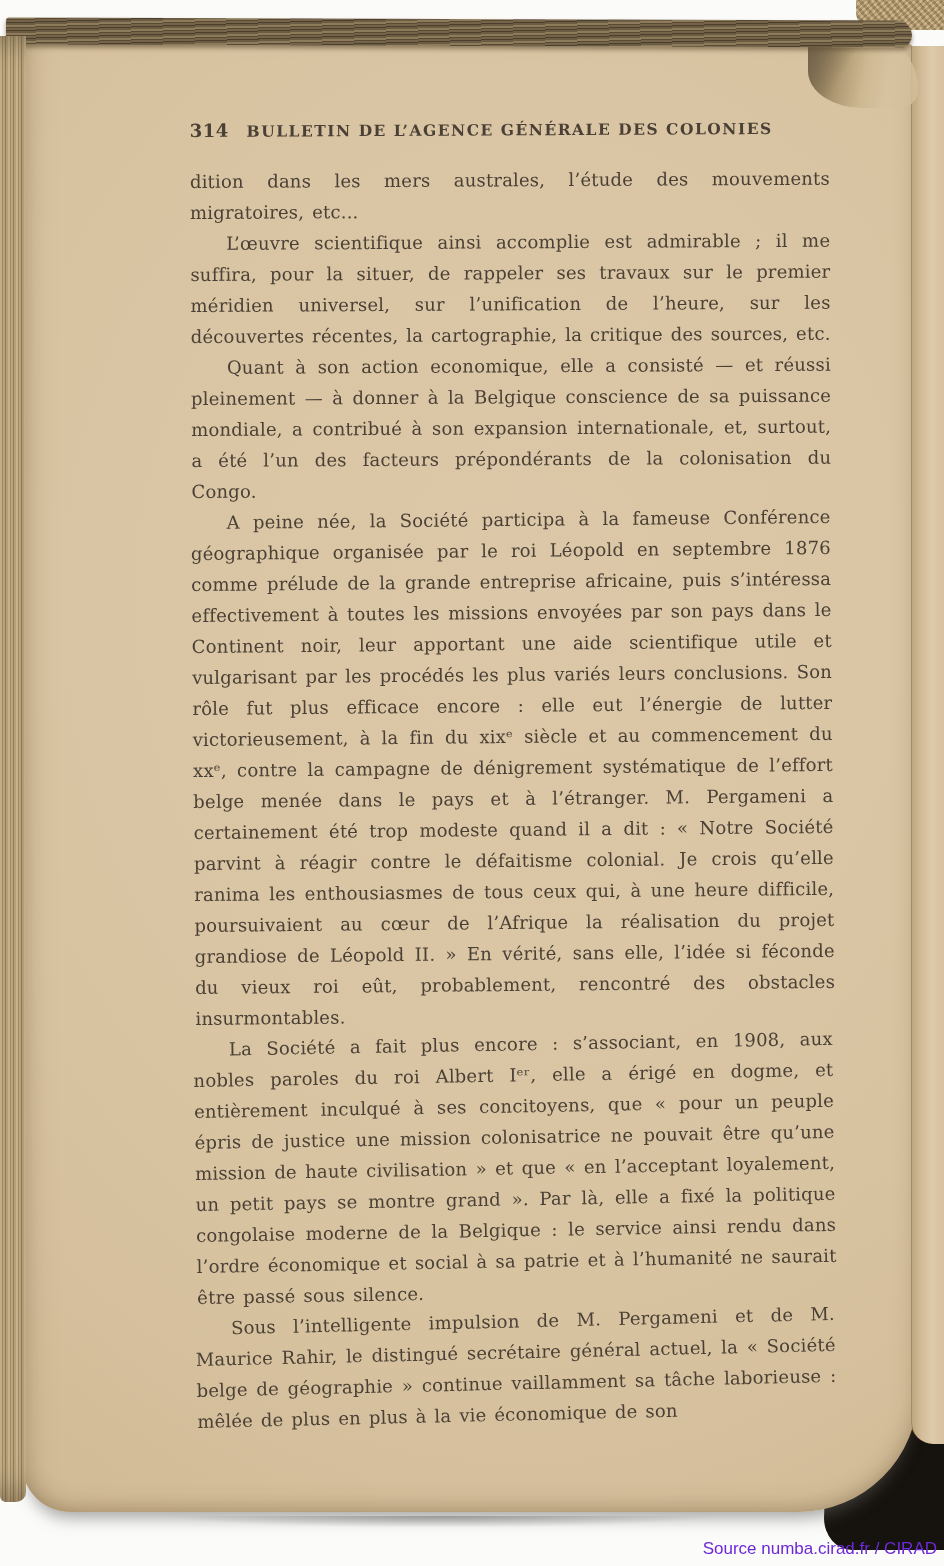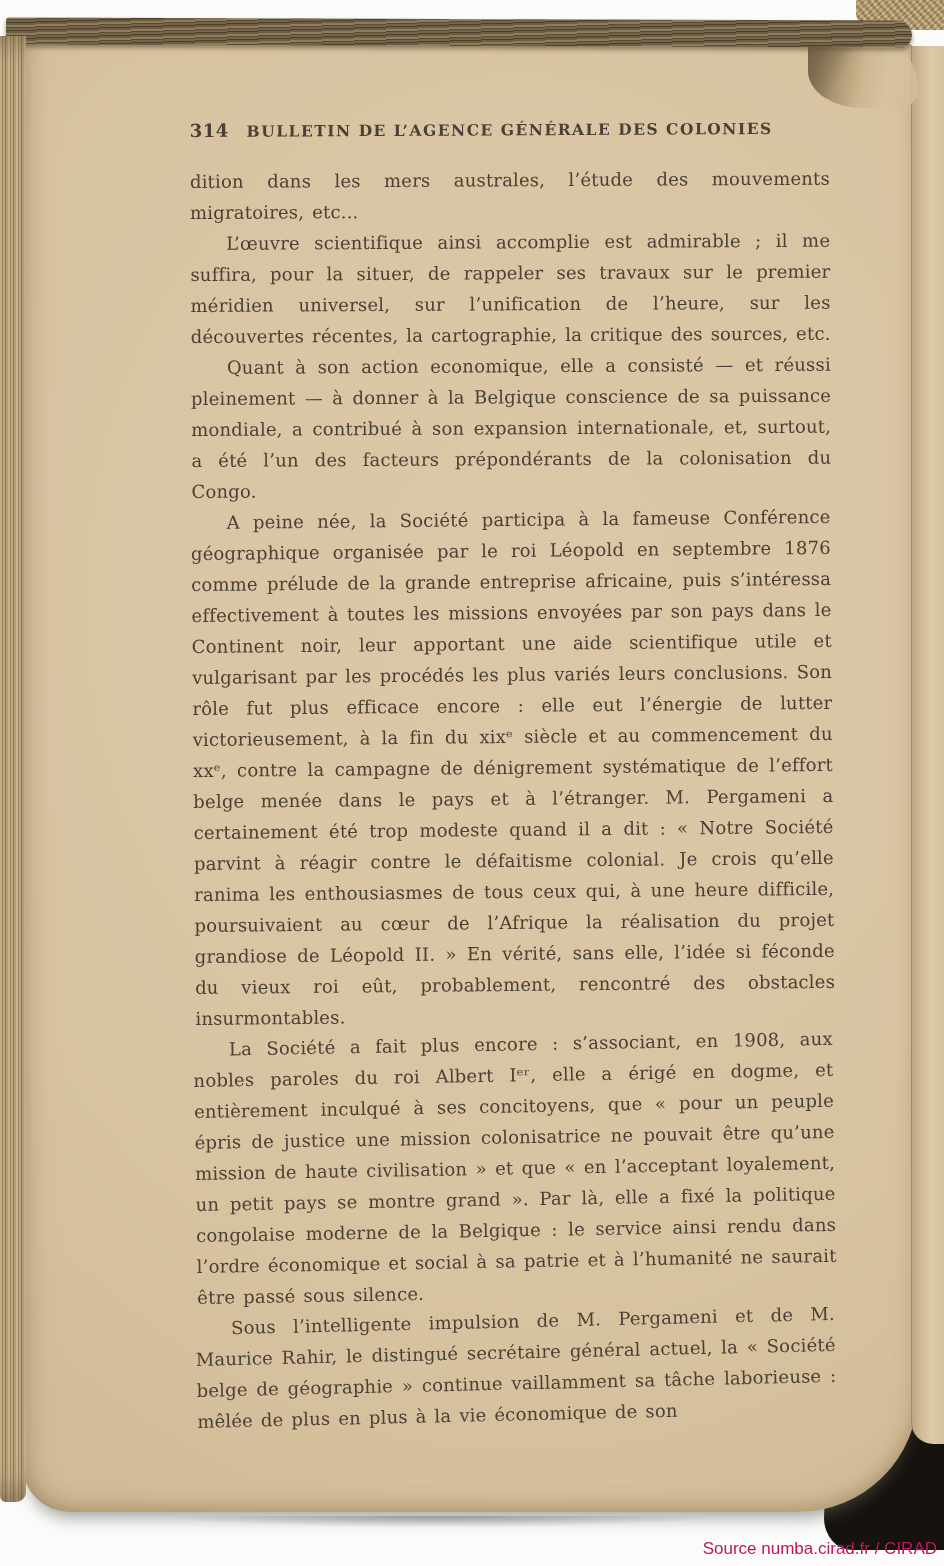--- a/index.html
+++ b/index.html
@@ -87,21 +87,21 @@
   .body-text p{
     margin:0;font-size:18px;line-height:31px;text-align:justify;
     text-indent:36px;word-spacing:2px;letter-spacing:.2px;
   }
   .body-text p.noindent{text-indent:0;}
   .body-text p.tilt-a{transform:rotate(-.25deg);transform-origin:0 50%;}
   .body-text p.tilt-b{transform:rotate(-.7deg);transform-origin:0 50%;}
   .body-text p.tilt-c{transform:rotate(-1.05deg);transform-origin:0 50%;}
   .credit{
     position:absolute;right:7px;bottom:7px;
-    font-family:"Liberation Sans",sans-serif;font-size:17px;color:#be185d;
+    font-family:"Liberation Sans",sans-serif;font-size:17px;color:#6d28d9;
   }
 </style>
 </head>
 <body>
 
 <div class="stage">
 
   <div class="cloth"></div>
 
   <div class="cover-gap"></div>

